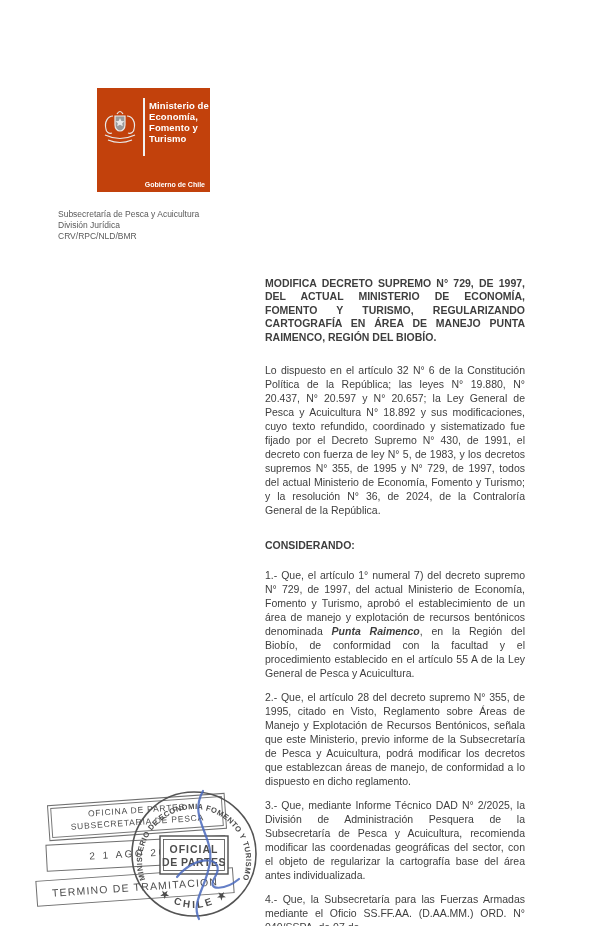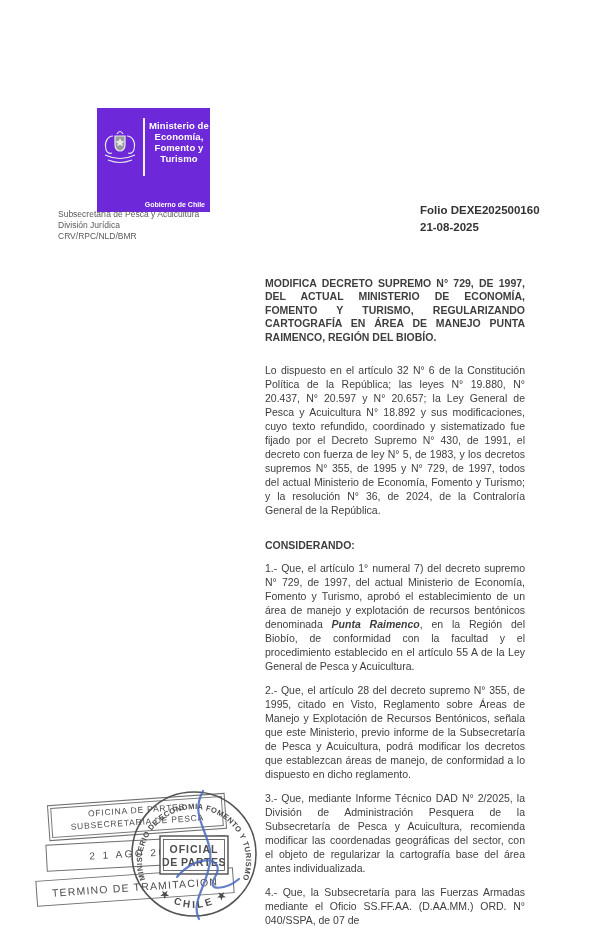--- a/index.html
+++ b/index.html
@@ -3,36 +3,36 @@
 <meta charset="utf-8">
 <style>
   * { margin:0; padding:0; box-sizing:border-box; }
   html,body { background:#ffffff; }
   .page {
     position:relative; width:600px; height:926px; margin:0 auto;
     background:#ffffff; overflow:hidden;
     font-family:"Liberation Sans", sans-serif; color:#3c3c3c;
   }
   
-  .logo-box { position:absolute; left:97px; top:108px; width:113px; height:104px; background:#6d28d9;text-align:center; }
+  .logo-box { position:absolute; left:97px; top:88px; width:113px; height:104px; background:#c2410c; }
   .logo-crest { position:absolute; left:2px; top:14px; width:42px; height:52px; }
   .logo-divider { position:absolute; left:46px; top:10px; width:1.5px; height:58px; background:#f2f2f2; }
   .logo-text {
     position:absolute; left:52px; top:12px; color:#ffffff; font-weight:bold;
     font-size:9.5px; line-height:11px; white-space:pre-line; letter-spacing:.1px;
   }
   .logo-gov { position:absolute; right:5px; bottom:4px; color:#ffffff; font-size:7px; font-weight:bold; }
   .dept { position:absolute; left:58px; top:209px; width:192px; text-align:left; font-size:8.5px; line-height:11px; color:#5a5a5a; }
   
   .folio { position:absolute; left:420px; top:202px; font-weight:bold; font-size:11.5px; line-height:17px; color:#333333; }
   
   .main { position:absolute; left:265px; top:277px; width:260px; font-size:10.5px; line-height:14px; text-align:justify; color:#3e3e3e; }
   .doc-title { font-weight:bold; line-height:13.4px; margin-bottom:19px; }
   .section-label { font-weight:bold; margin-bottom:12px; }
-  .label-considerando { font-weight:bold; margin-top:14px; margin-bottom:9px; }
+  .label-considerando { font-weight:bold; margin-top:14px; margin-bottom:16px; }
   .para { margin-bottom:10px; }
   .visto-para { margin-bottom:21px; }
   .bold-italic { font-weight:bold; font-style:italic; }
   
   .stamp-rect { position:absolute; color:#4d4d4d; text-align:center; z-index:1; }
   .stamp-office { left:48px; top:799px; width:178px; height:36px; border:1.3px solid rgba(75,75,75,.8); padding:2px; transform:rotate(-4deg); }
   .stamp-office-inner { width:100%; height:100%; border:1px solid rgba(75,75,75,.75); font-size:8.5px; line-height:12px; letter-spacing:.8px; padding-top:1px; }
   .stamp-date { left:46px; top:840px; width:180px; height:27px; border:1.3px solid rgba(75,75,75,.8); font-size:10px; letter-spacing:2.5px; line-height:25px; transform:rotate(-3deg); }
   .stamp-termino { left:36px; top:874px; width:198px; height:26px; border:1.3px solid rgba(75,75,75,.8); font-size:10.5px; letter-spacing:1.2px; line-height:24px; transform:rotate(-4deg); }
   .stamp-circle-svg { position:absolute; left:125px; top:785px; width:138px; height:138px; z-index:2; }
@@ -66,24 +66,20 @@
 Turismo</div>
     <div class="logo-gov">Gobierno de Chile</div>
   </div>
 
   <div class="dept">
     <div>Subsecretaría de Pesca y Acuicultura</div>
     <div>División Jurídica</div>
     <div>CRV/RPC/NLD/BMR</div>
   </div>
 
-  <div class="folio">
-    <div>Folio DEXE202500160</div>
-    <div>21-08-2025</div>
-  </div>
 
   <div class="main">
     <p class="doc-title">MODIFICA DECRETO SUPREMO N° 729, DE 1997, DEL ACTUAL MINISTERIO DE ECONOMÍA, FOMENTO Y TURISMO, REGULARIZANDO CARTOGRAFÍA EN ÁREA DE MANEJO PUNTA RAIMENCO, REGIÓN DEL BIOBÍO.</p>
     <p class="visto-para">Lo dispuesto en el artículo 32 N° 6 de la Constitución Política de la República; las leyes N° 19.880, N° 20.437, N° 20.597 y N° 20.657; la Ley General de Pesca y Acuicultura N° 18.892 y sus modificaciones, cuyo texto refundido, coordinado y sistematizado fue fijado por el Decreto Supremo N° 430, de 1991, el decreto con fuerza de ley N° 5, de 1983, y los decretos supremos N° 355, de 1995 y N° 729, de 1997, todos del actual Ministerio de Economía, Fomento y Turismo; y la resolución N° 36, de 2024, de la Contraloría General de la República.</p>
     <p class="label-considerando">CONSIDERANDO:</p>
     <p class="para"><span>1.- Que, el artículo 1° numeral 7) del decreto supremo N° 729, de 1997, del actual Ministerio de Economía, Fomento y Turismo, aprobó el establecimiento de un área de manejo y explotación de recursos bentónicos denominada </span><span class="bold-italic">Punta Raimenco</span><span>, en la Región del Biobío, de conformidad con la facultad y el procedimiento establecido en el artículo 55 A de la Ley General de Pesca y Acuicultura.</span></p>
     <p class="para">2.- Que, el artículo 28 del decreto supremo N° 355, de 1995, citado en Visto, Reglamento sobre Áreas de Manejo y Explotación de Recursos Bentónicos, señala que este Ministerio, previo informe de la Subsecretaría de Pesca y Acuicultura, podrá modificar los decretos que establezcan áreas de manejo, de conformidad a lo dispuesto en dicho reglamento.</p>
     <p class="para">3.- Que, mediante Informe Técnico DAD N° 2/2025, la División de Administración Pesquera de la Subsecretaría de Pesca y Acuicultura, recomienda modificar las coordenadas geográficas del sector, con el objeto de regularizar la cartografía base del área antes individualizada.</p>
     <p class="para">4.- Que, la Subsecretaría para las Fuerzas Armadas mediante el Oficio SS.FF.AA. (D.AA.MM.) ORD. N° 040/SSPA, de 07 de</p>
   </div>

